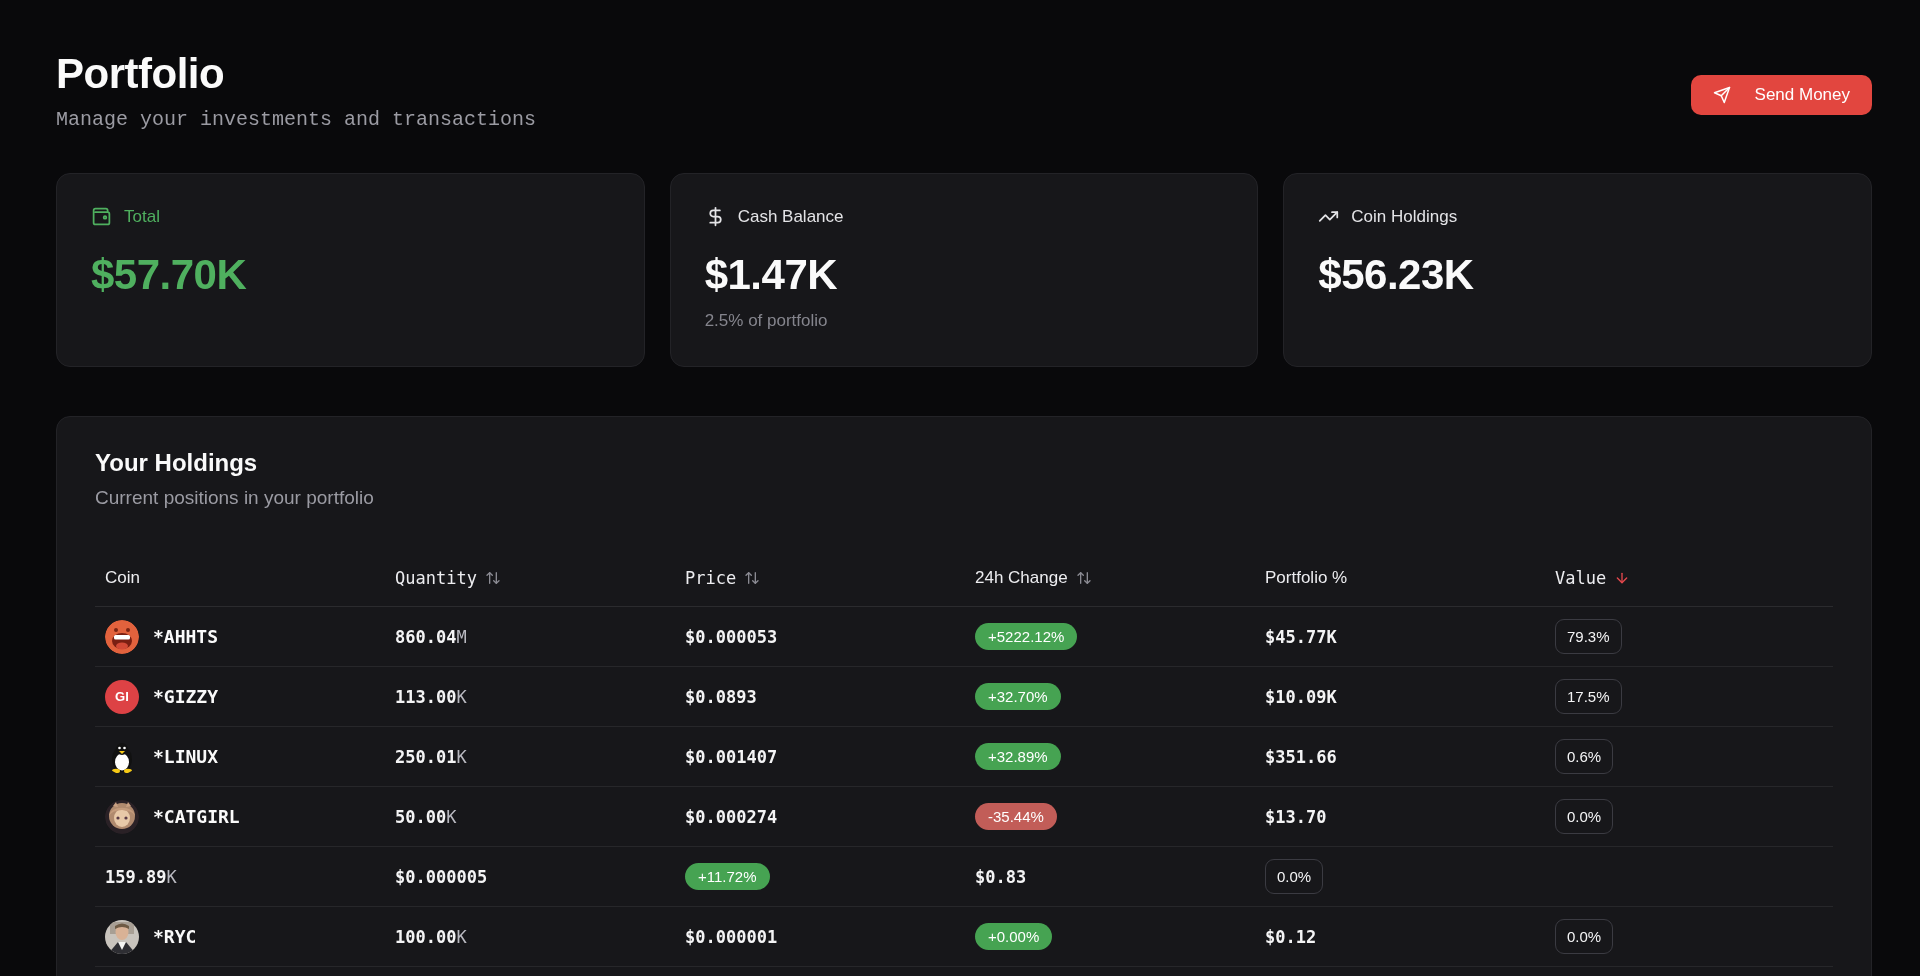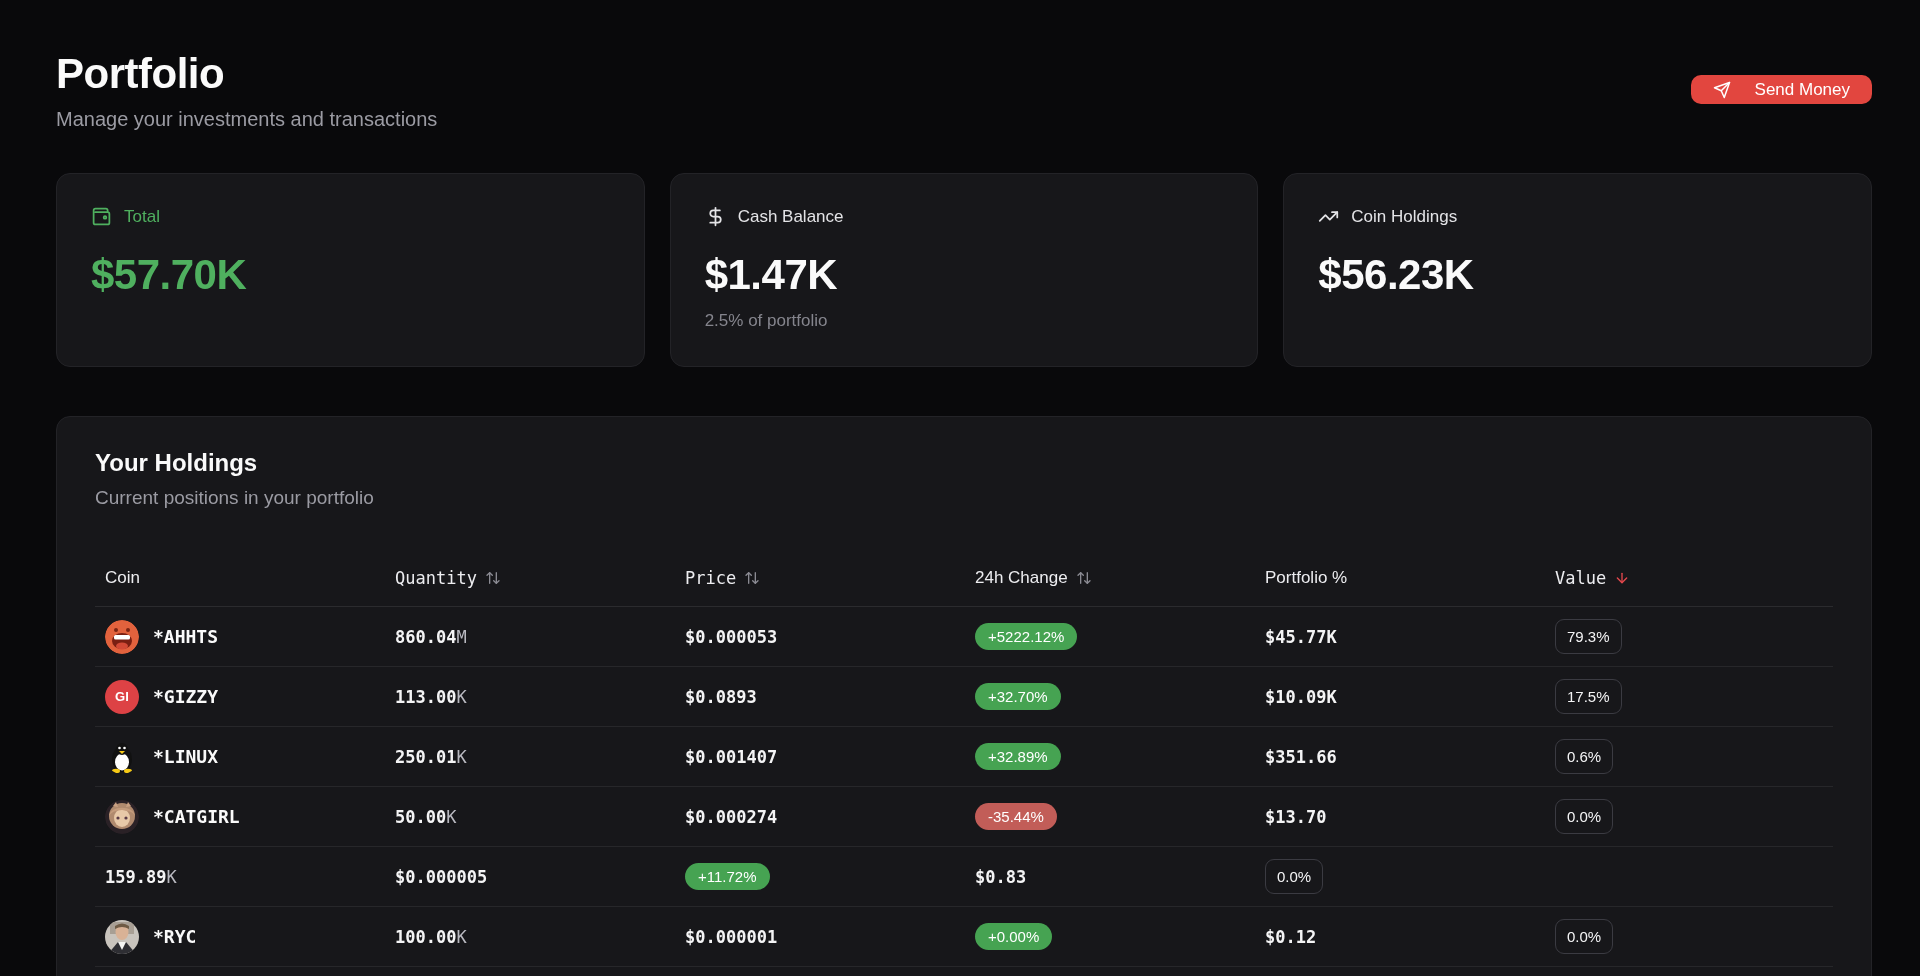--- a/index.html
+++ b/index.html
@@ -10,27 +10,27 @@
     font-family:"Liberation Sans", sans-serif;
     -webkit-font-smoothing:antialiased;
   }
   .mono { font-family:"DejaVu Sans Mono", monospace; }
 
   .page { position:relative; width:1920px; height:976px; padding:50px 48px 0 56px; }
 
   
   .page-header { display:flex; justify-content:space-between; align-items:flex-start; }
   .page-title { font-size:42px; font-weight:800; letter-spacing:-0.5px; }
-  .page-subtitle { margin-top:10px; font-size:20px; color:#9b9ba3; }
+  .page-subtitle { margin-top:10px; font-size:20px; color:#9b9ba3;font-family:Liberation Mono, monospace; }
   .btn-send {
     display:flex; align-items:center; gap:24px;
     margin-top:25px;
     background:#e2463f; color:#fff;
     border:none; border-radius:10px;
-    height:29px; padding:0 22px;
+    height:40px; padding:0 22px;
     font-size:17px; font-family:"Liberation Sans", sans-serif;
     cursor:pointer;
   }
   .btn-send svg { width:18px; height:18px; }
 
   
   .stats-row { display:grid; grid-template-columns:repeat(3,1fr); gap:25px; margin-top:42px; }
   .stat-card {
     background:#17171a; border:1px solid #232327; border-radius:14px;
     height:194px; padding:32px 34px;

